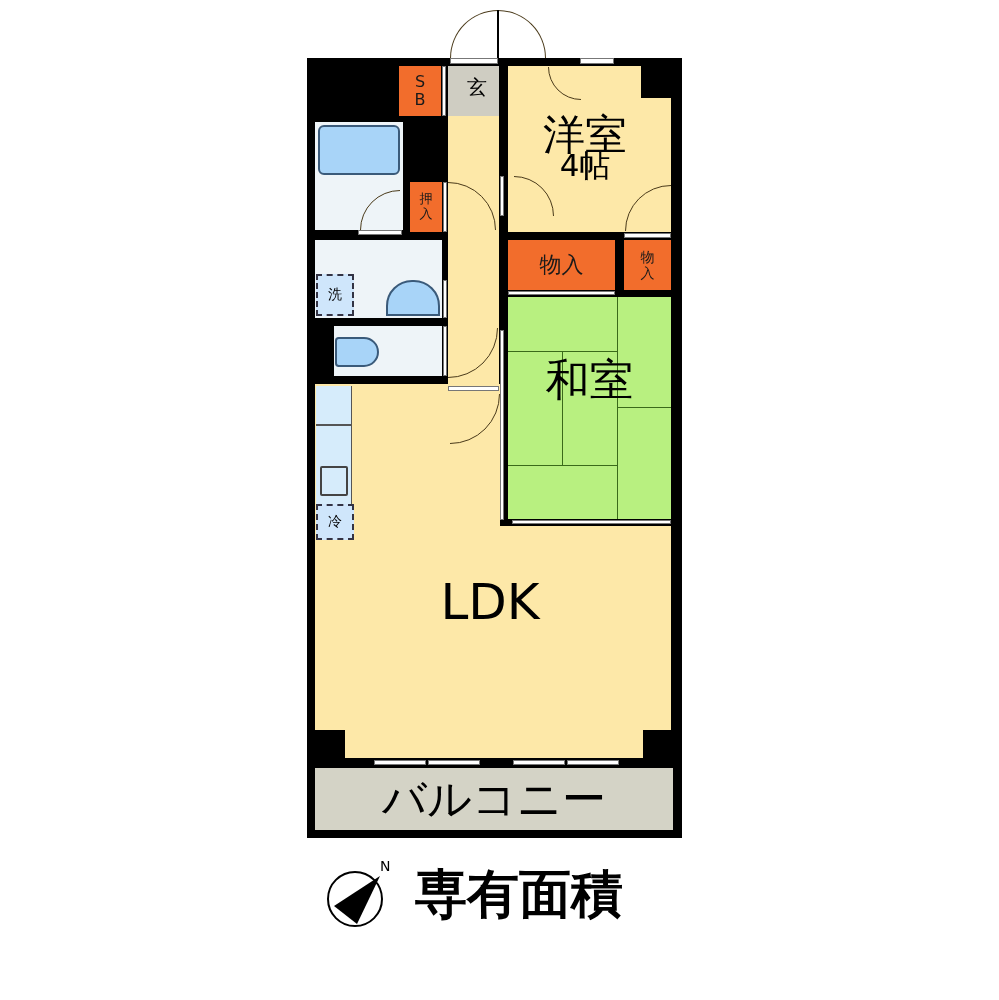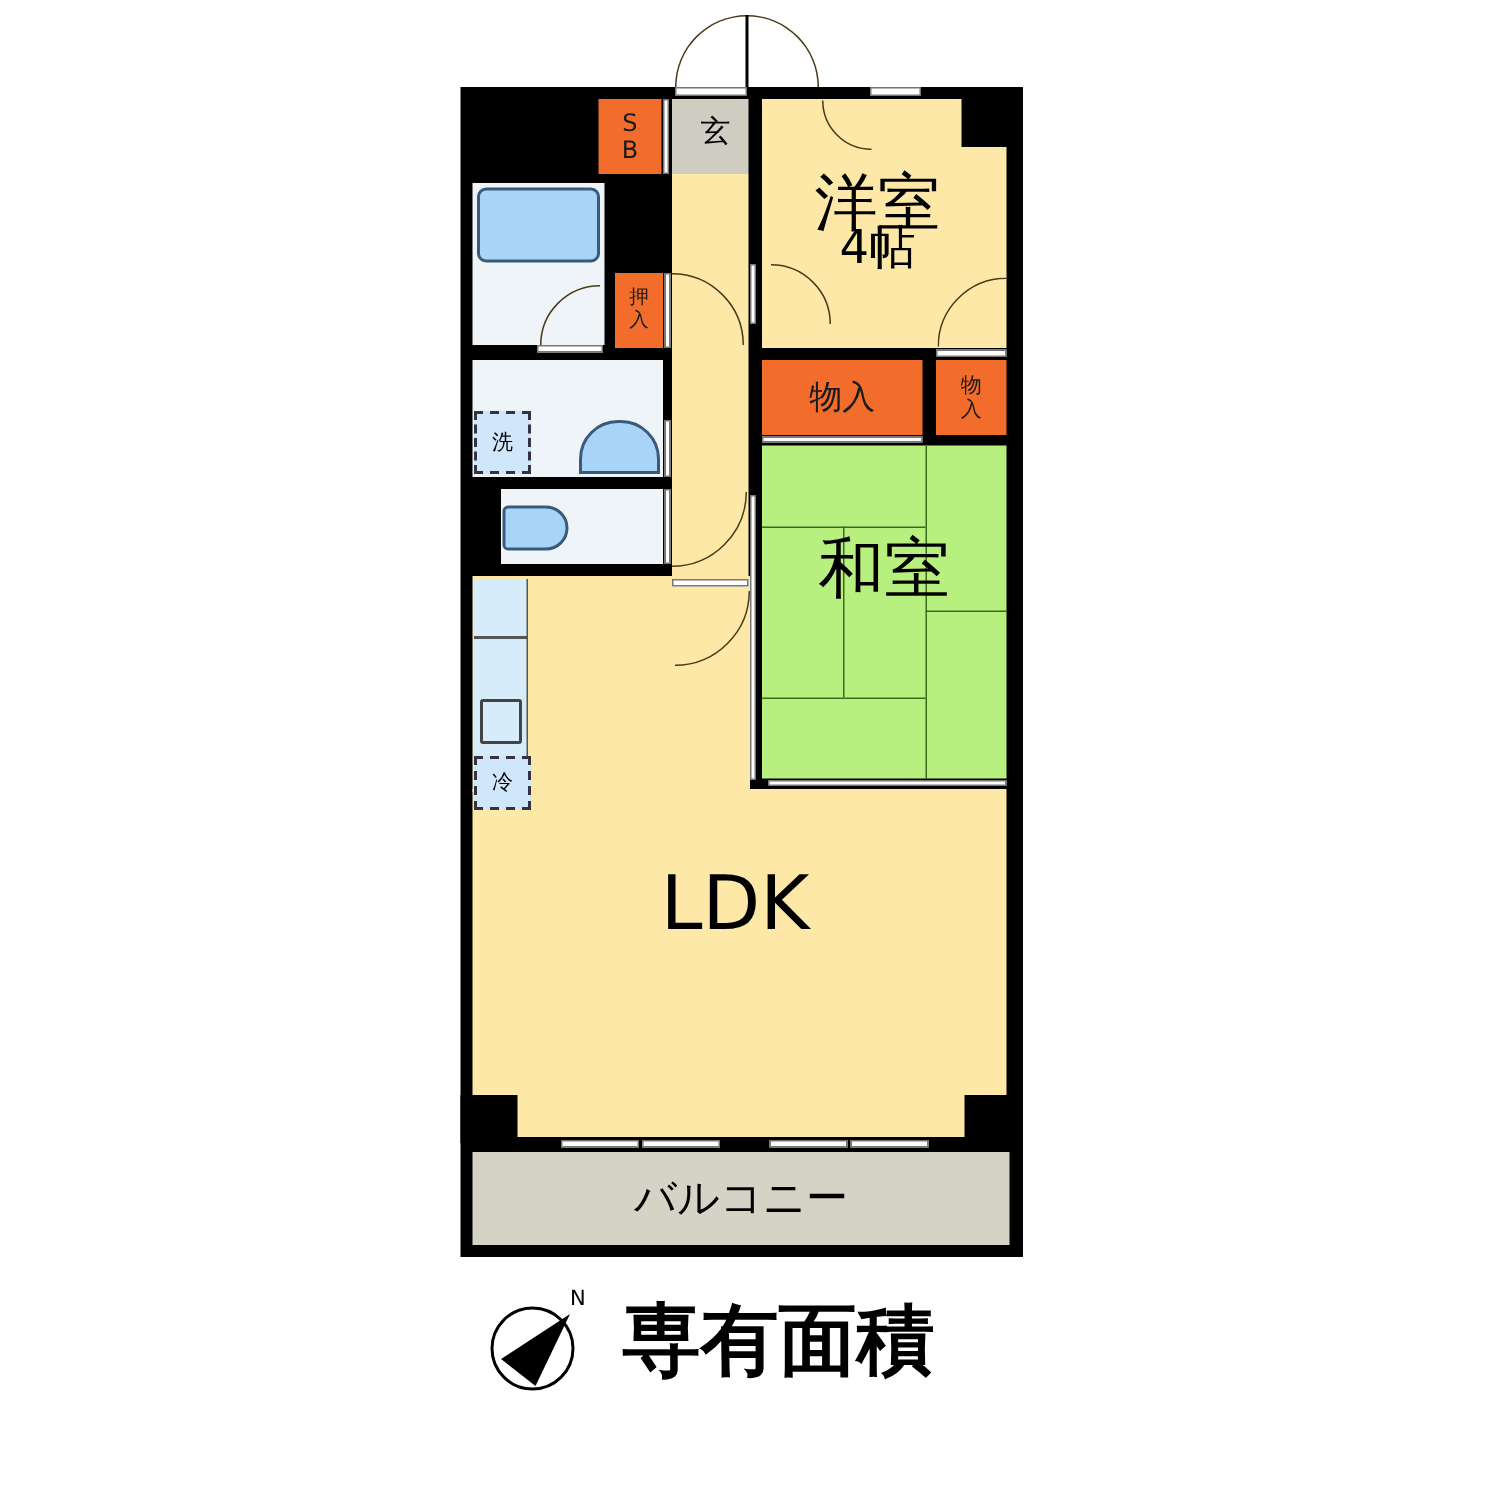--- a/index.html
+++ b/index.html
@@ -111,21 +111,21 @@
   </div>
 
   <div class="abs label" style="left:380px;top:575px;width:220px;font-size:50px;">LDK</div>
 
   <div class="abs window" style="left:374px;top:760px;width:52px;height:5px;"></div>
   <div class="abs window" style="left:428px;top:760px;width:52px;height:5px;"></div>
   <div class="abs window" style="left:513px;top:760px;width:52px;height:5px;"></div>
   <div class="abs window" style="left:567px;top:760px;width:52px;height:5px;"></div>
 
   <div class="abs balcony" style="left:315px;top:768px;width:358px;height:62px;display:flex;align-items:center;justify-content:center;">
-    <span class="label" style="font-size:28px;">バルコニー</span>
+    <span class="label" style="font-size:44px;">バルコニー</span>
   </div>
 
   <div class="abs" style="left:322px;top:862px;width:70px;height:70px;">
     <svg width="70" height="70" viewBox="0 0 70 70">
       <circle cx="33" cy="37" r="27" fill="none" stroke="#000" stroke-width="2"></circle>
       <polygon points="58,14 12,44 35,62" fill="#000"></polygon>
     </svg>
   </div>
   <div class="abs" style="left:380px;top:858px;font-size:14px;color:#000;">N</div>
 

